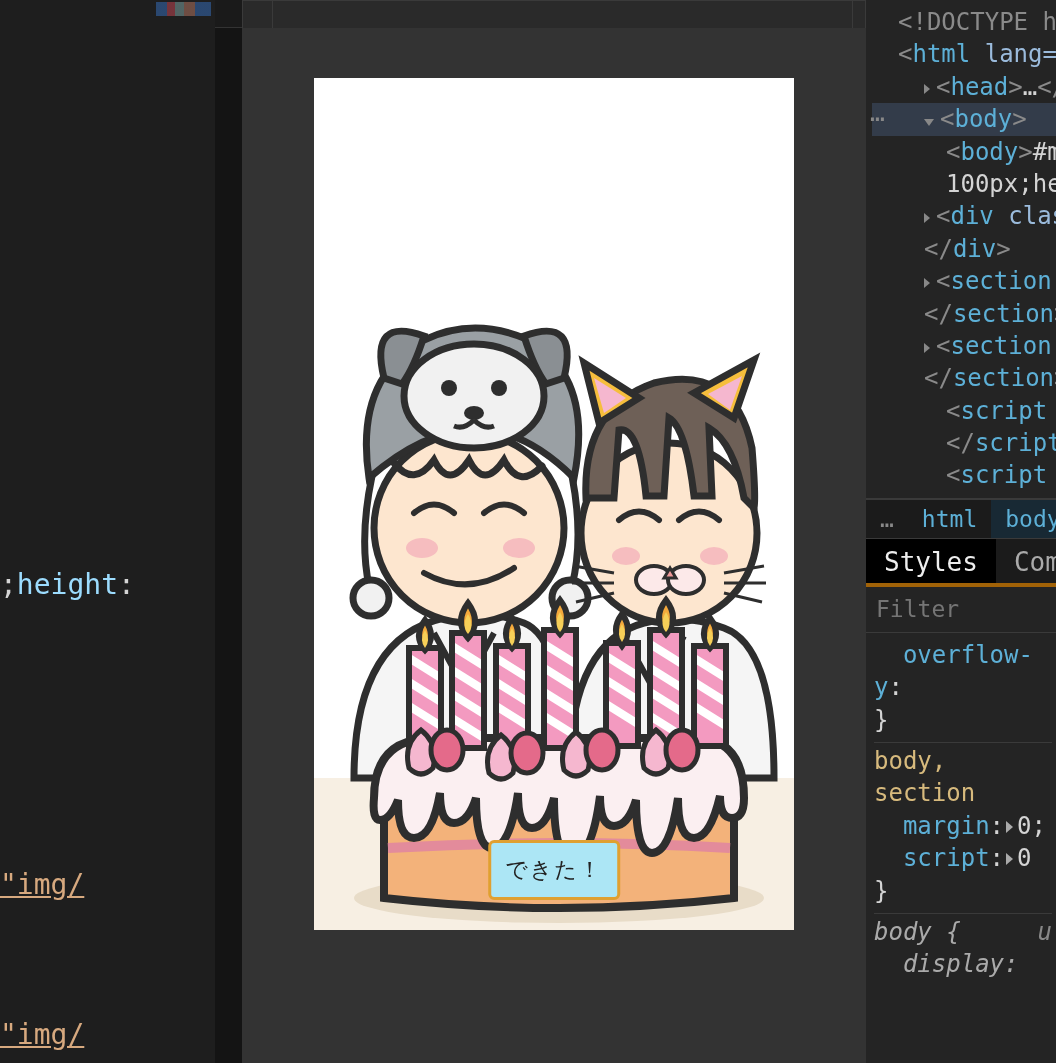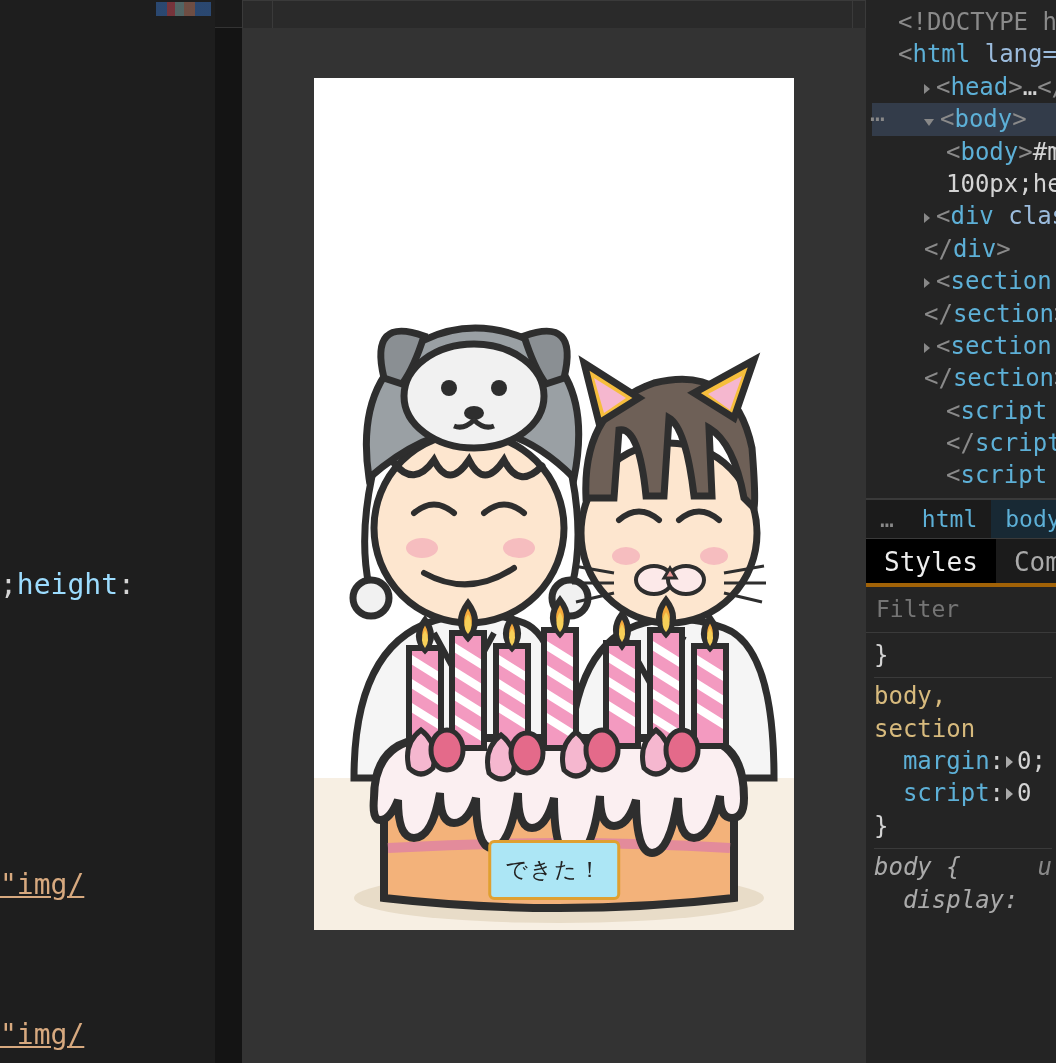--- a/index.html
+++ b/index.html
@@ -441,20 +441,21 @@
     <div class="tab active">Styles</div>
     <div class="tab">Comp</div>
   </div>
 
   <div class="filter-row">
     <input type="text" placeholder="Filter" style="">
   </div>
 
   <div class="rules">
     <div class="block">
+      <div>&nbsp;&nbsp;<span class="prop">overflow-y</span><span>:</span></div>
       <div>}</div>
     </div>
     <div class="block">
       <div><span class="sel">body</span><span class="sel dim">, </span><span class="sel dim">section</span></div>
       <div>&nbsp;&nbsp;<span class="prop">margin</span>:<span class="triR"></span><span class="val">0</span>;</div>
       <div>&nbsp;&nbsp;<span class="prop">script</span>:<span class="triR"></span><span class="val">0</span></div>
       <div>}</div>
     </div>
     <div class="block" style="border-bottom:none">
       <div><span class="ital">body</span> <span class="ital">{</span><span style="float:right;color:#888;font-style:italic">u</span></div>

